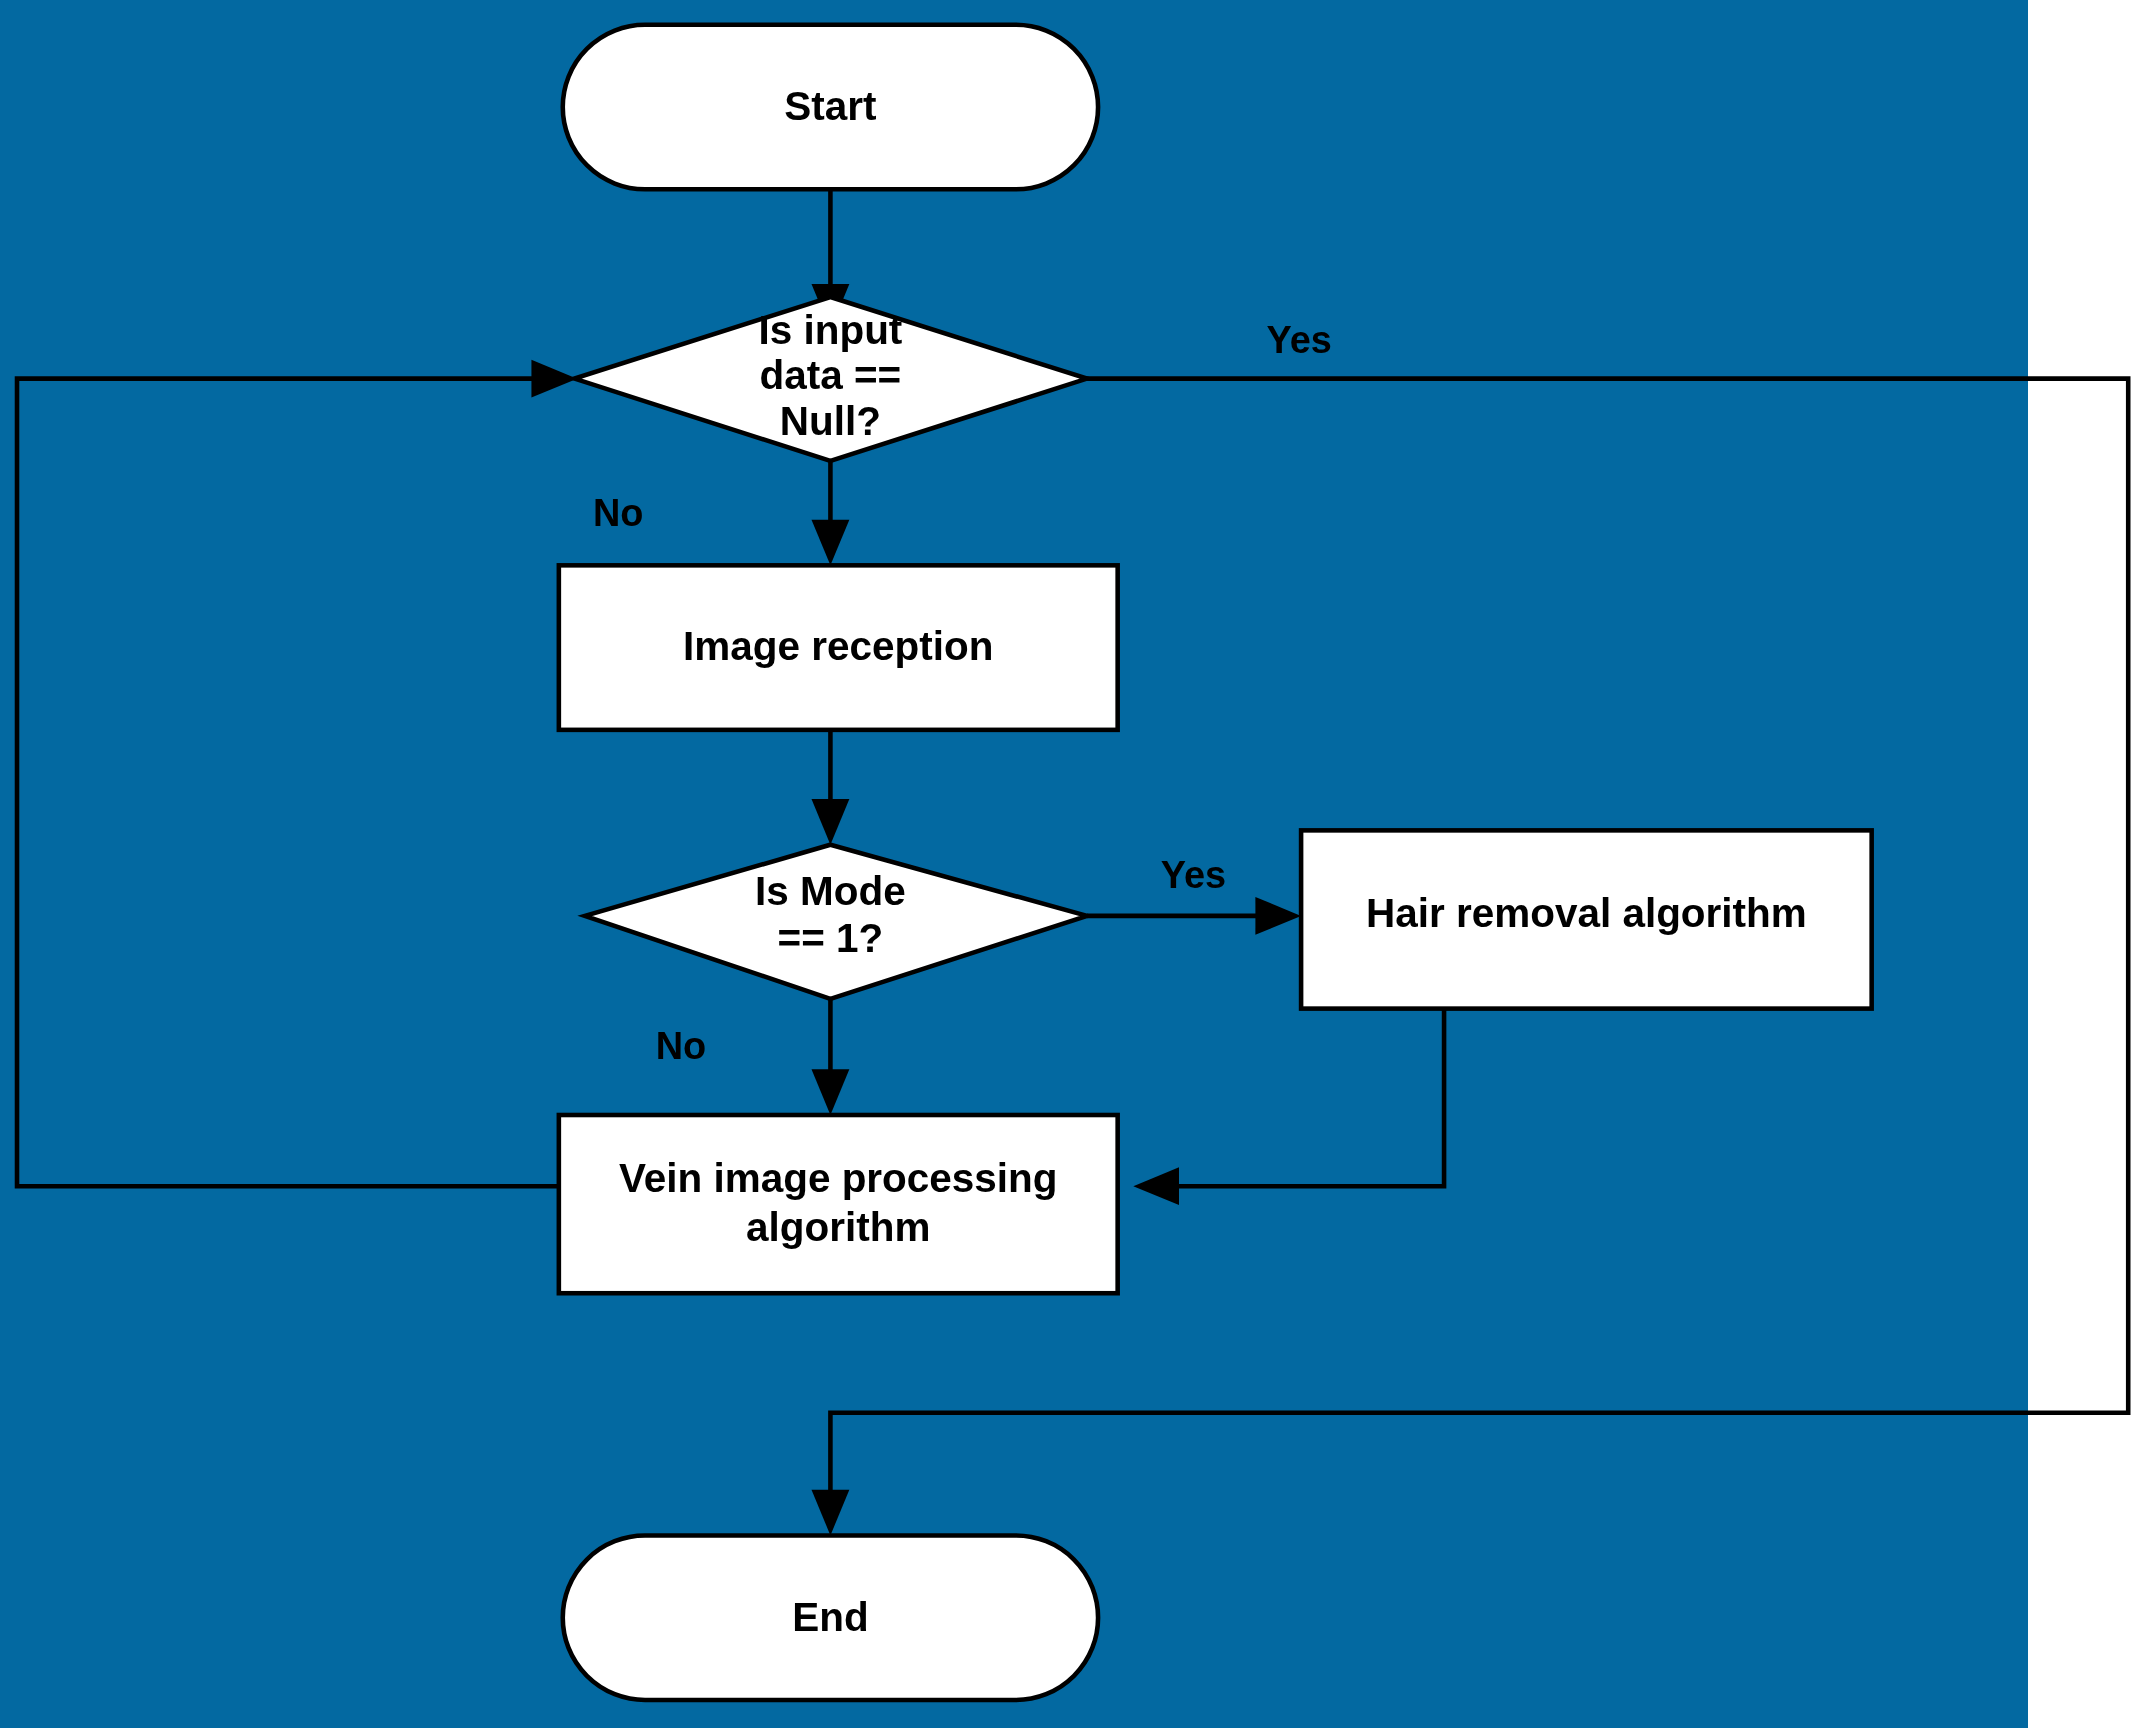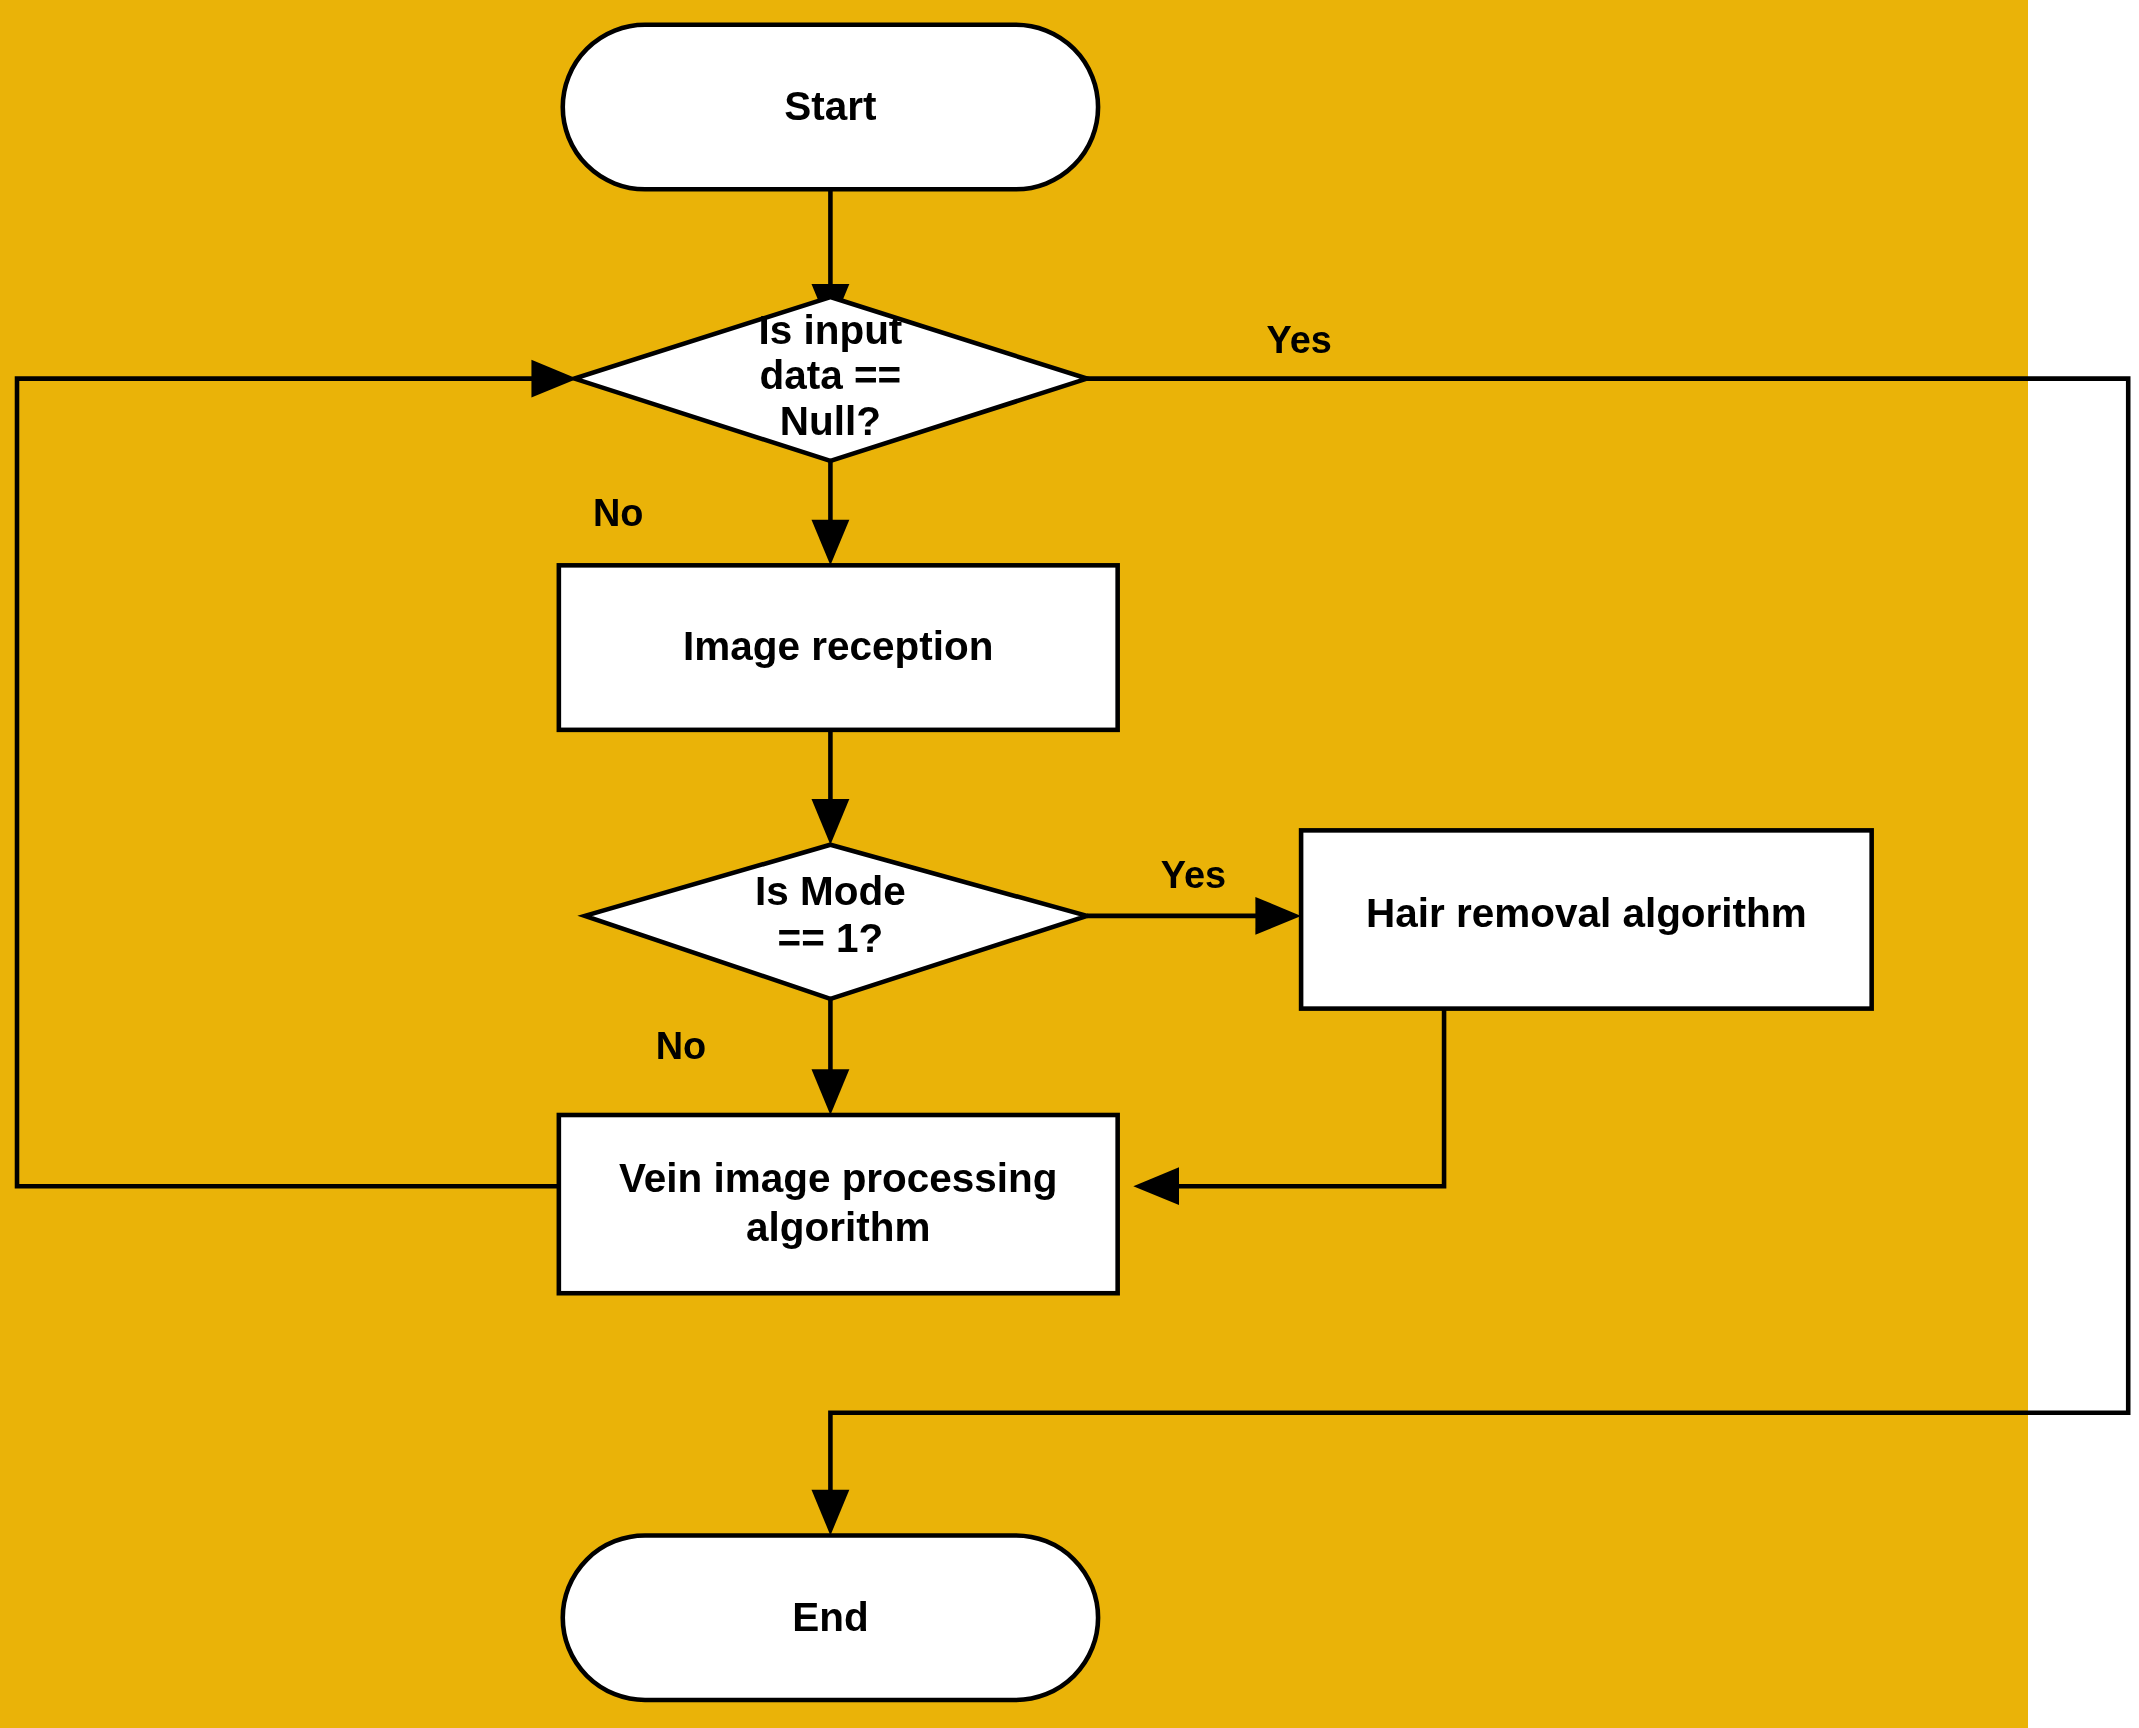--- a/index.html
+++ b/index.html
@@ -4,21 +4,21 @@
 <style>
   html, body {
     margin: 0;
     padding: 0;
     background: #ffffff;
   }
   #canvas {
     position: relative;
     width: 2028px;
     height: 1728px;
-    background: #eab308;
+    background: #0369a1;
     font-family: "Liberation Sans", sans-serif;
   }
   svg#flow {
     position: absolute;
     top: 0;
     left: 0;
     width: 2140px;
     height: 1728px;
   }
   .shape-stroke {

